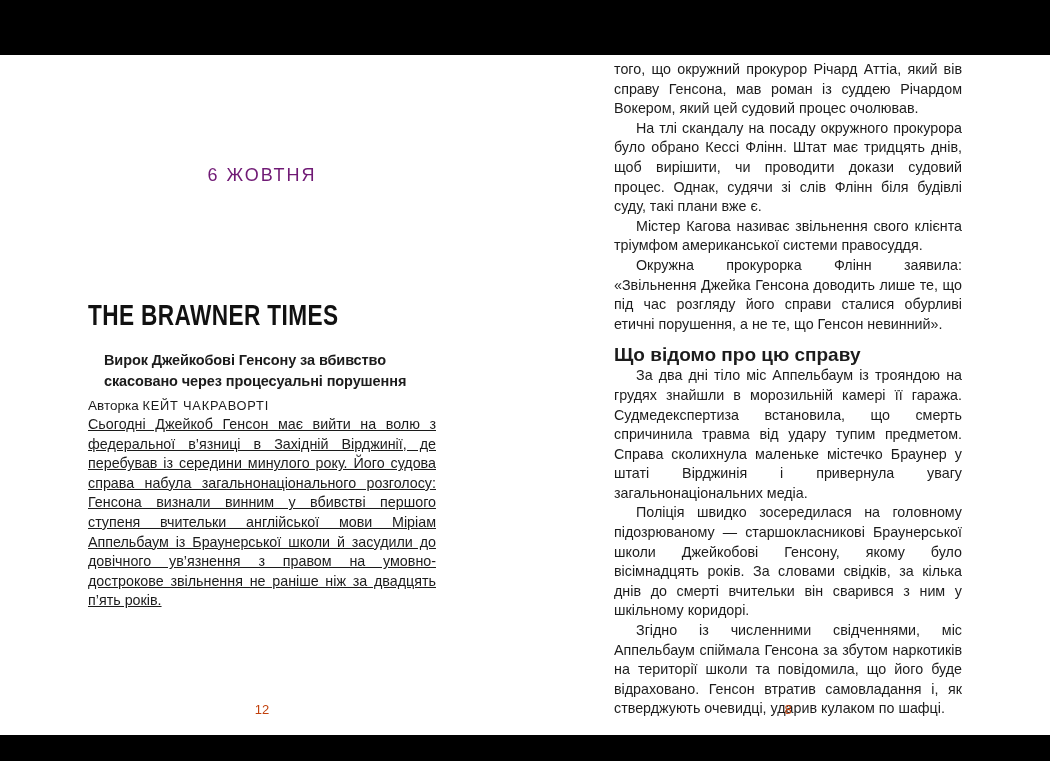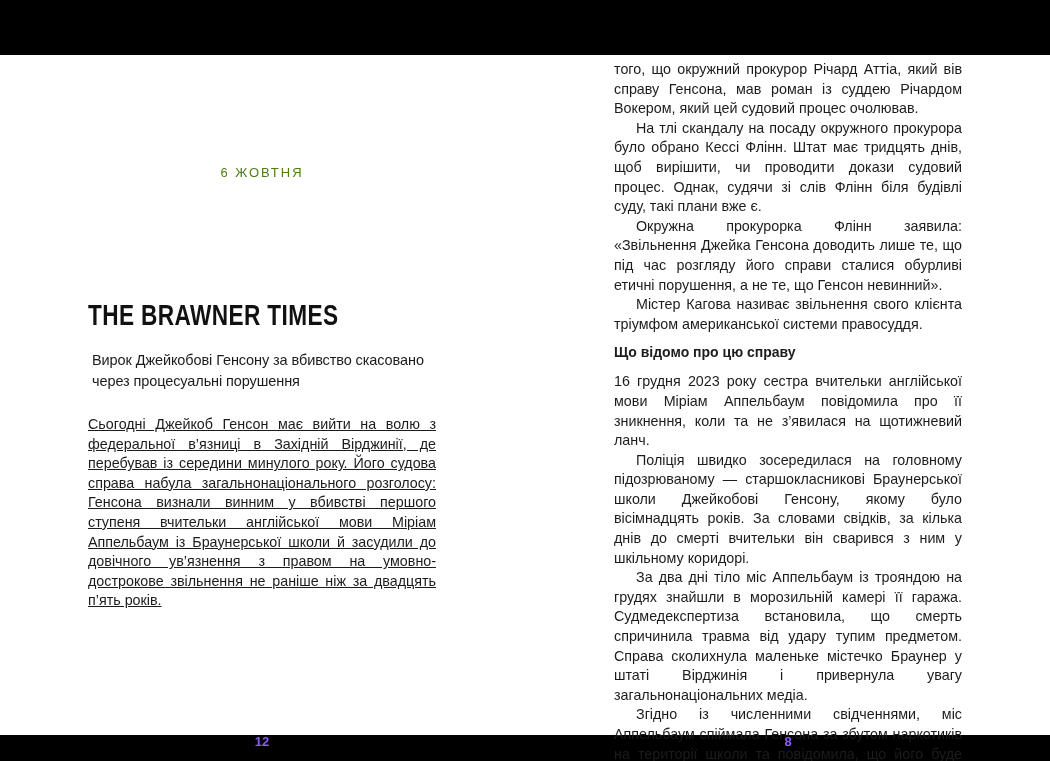--- a/index.html
+++ b/index.html
@@ -33,43 +33,43 @@
   }
   .col.left  { left: 88px; }
   .col.right { left: 614px; }
 
   .kicker {
     position: absolute;
     top: 110px;
     left: 0;
     width: 100%;
     text-align: center;
-    font-size: 13px;
+    font-size: 18px;
     letter-spacing: 2px;
-    color: #4d7c0f;
+    color: #701a75;
   }
   .masthead {
     position: absolute;
     top: 244px;
     left: 0;
     font-size: 29px;
     font-weight: bold;
     white-space: nowrap;
     transform: scaleX(0.78);
     transform-origin: left center;
     letter-spacing: 0.5px;
     color: #111111;
   }
   .headline {
     position: absolute;
     top: 295px;
-    left: 4px;
+    left: 16px;
     width: 100%;
     font-size: 14.5px;
-    font-weight: normal;
+    font-weight: bold;
     line-height: 21px;
     letter-spacing: -0.1px;
   }
   .byline {
     position: absolute;
     top: 343px;
     left: 0;
     width: 100%;
     font-size: 13.5px;
   }
@@ -87,70 +87,72 @@
 
   .para {
     margin: 0;
     font-size: 14.3px;
     line-height: 19.6px;
     text-align: justify;
   }
   .para.indent { text-indent: 22px; }
 
   .subhead {
-    margin: 10px 0 12px 0;
-    font-size: 14px;
+    margin: 10px 0 0 0;
+    font-size: 19px;
     font-weight: bold;
   }
 
   .pagenum {
     position: absolute;
-    top: 734px;
+    top: 702px;
     width: 348px;
     text-align: center;
     font-size: 13px;
-    color: #8b5cf6;
-    font-weight: bold;
+    color: #c2410c;
   }
   .pagenum.pn-left  { left: 88px; }
   .pagenum.pn-right { left: 614px; }
 </style>
 </head>
 <body>
 
 <div class="spread">
 
   <div class="bar top"></div>
   <div class="bar bottom"></div>
 
   <div class="col left">
     <div class="kicker">6 ЖОВТНЯ</div>
 
     <div class="masthead">THE BRAWNER TIMES</div>
 
     <div class="headline">Вирок Джейкобові Генсону за вбивство скасовано через процесуальні порушення</div>
 
+    <div class="byline">
+      <span>Авторка</span>
+      <span class="name">КЕЙТ ЧАКРАВОРТІ</span>
+    </div>
 
     <div class="bodytext left-body">
       <p class="para">Сьогодні Джейкоб Генсон має вийти на волю з федеральної в’язниці в Західній Вірджинії, де перебував із середини минулого року. Його судова справа набула загальнонаціонального розголосу: Генсона визнали винним у вбивстві першого ступеня вчительки англійської мови Міріам Аппельбаум із Браунерської школи й засудили до довічного ув’язнення з правом на умовно-дострокове звільнення не раніше ніж за двадцять п’ять років.</p>
     </div>
   </div>
 
   <div class="col right">
     <div class="bodytext right-body">
       <p class="para">того, що окружний прокурор Річард Аттіа, який вів справу Генсона, мав роман із суддею Річардом Вокером, який цей судовий процес очолював.</p>
       <p class="para indent">На тлі скандалу на посаду окружного прокурора було обрано Кессі Флінн. Штат має тридцять днів, щоб вирішити, чи проводити докази судовий процес. Однак, судячи зі слів Флінн біля будівлі суду, такі плани вже є.</p>
+      <p class="para indent">Містер Кагова називає звільнення свого клієнта тріумфом американської системи правосуддя.</p>
       <p class="para indent">Окружна прокурорка Флінн заявила: «Звільнення Джейка Генсона доводить лише те, що під час розгляду його справи сталися обурливі етичні порушення, а не те, що Генсон невинний».</p>
-      <p class="para indent">Містер Кагова називає звільнення свого клієнта тріумфом американської системи правосуддя.</p>
 
       <div class="subhead">Що відомо про цю справу</div>
 
-      <p class="para">16 грудня 2023 року сестра вчительки англійської мови Міріам Аппельбаум повідомила про її зникнення, коли та не з’явилася на щотижневий ланч.</p>
+      <p class="para indent">За два дні тіло міс Аппельбаум із трояндою на грудях знайшли в морозильній камері її гаража. Судмедекспертиза встановила, що смерть спричинила травма від удару тупим предметом. Справа сколихнула маленьке містечко Браунер у штаті Вірджинія і привернула увагу загальнонаціональних медіа.</p>
       <p class="para indent">Поліція швидко зосередилася на головному підозрюваному — старшокласникові Браунерської школи Джейкобові Генсону, якому було вісімнадцять років. За словами свідків, за кілька днів до смерті вчительки він сварився з ним у шкільному коридорі.</p>
-      <p class="para indent">За два дні тіло міс Аппельбаум із трояндою на грудях знайшли в морозильній камері її гаража. Судмедекспертиза встановила, що смерть спричинила травма від удару тупим предметом. Справа сколихнула маленьке містечко Браунер у штаті Вірджинія і привернула увагу загальнонаціональних медіа.</p>
       <p class="para indent">Згідно із численними свідченнями, міс Аппельбаум спіймала Генсона за збутом наркотиків на території школи та повідомила, що його буде відраховано. Генсон втратив самовладання і, як стверджують очевидці, ударив кулаком по шафці.</p>
     </div>
   </div>
 
   <div class="pagenum pn-left">12</div>
   <div class="pagenum pn-right">8</div>
 
 </div>
 
 </body></html>

